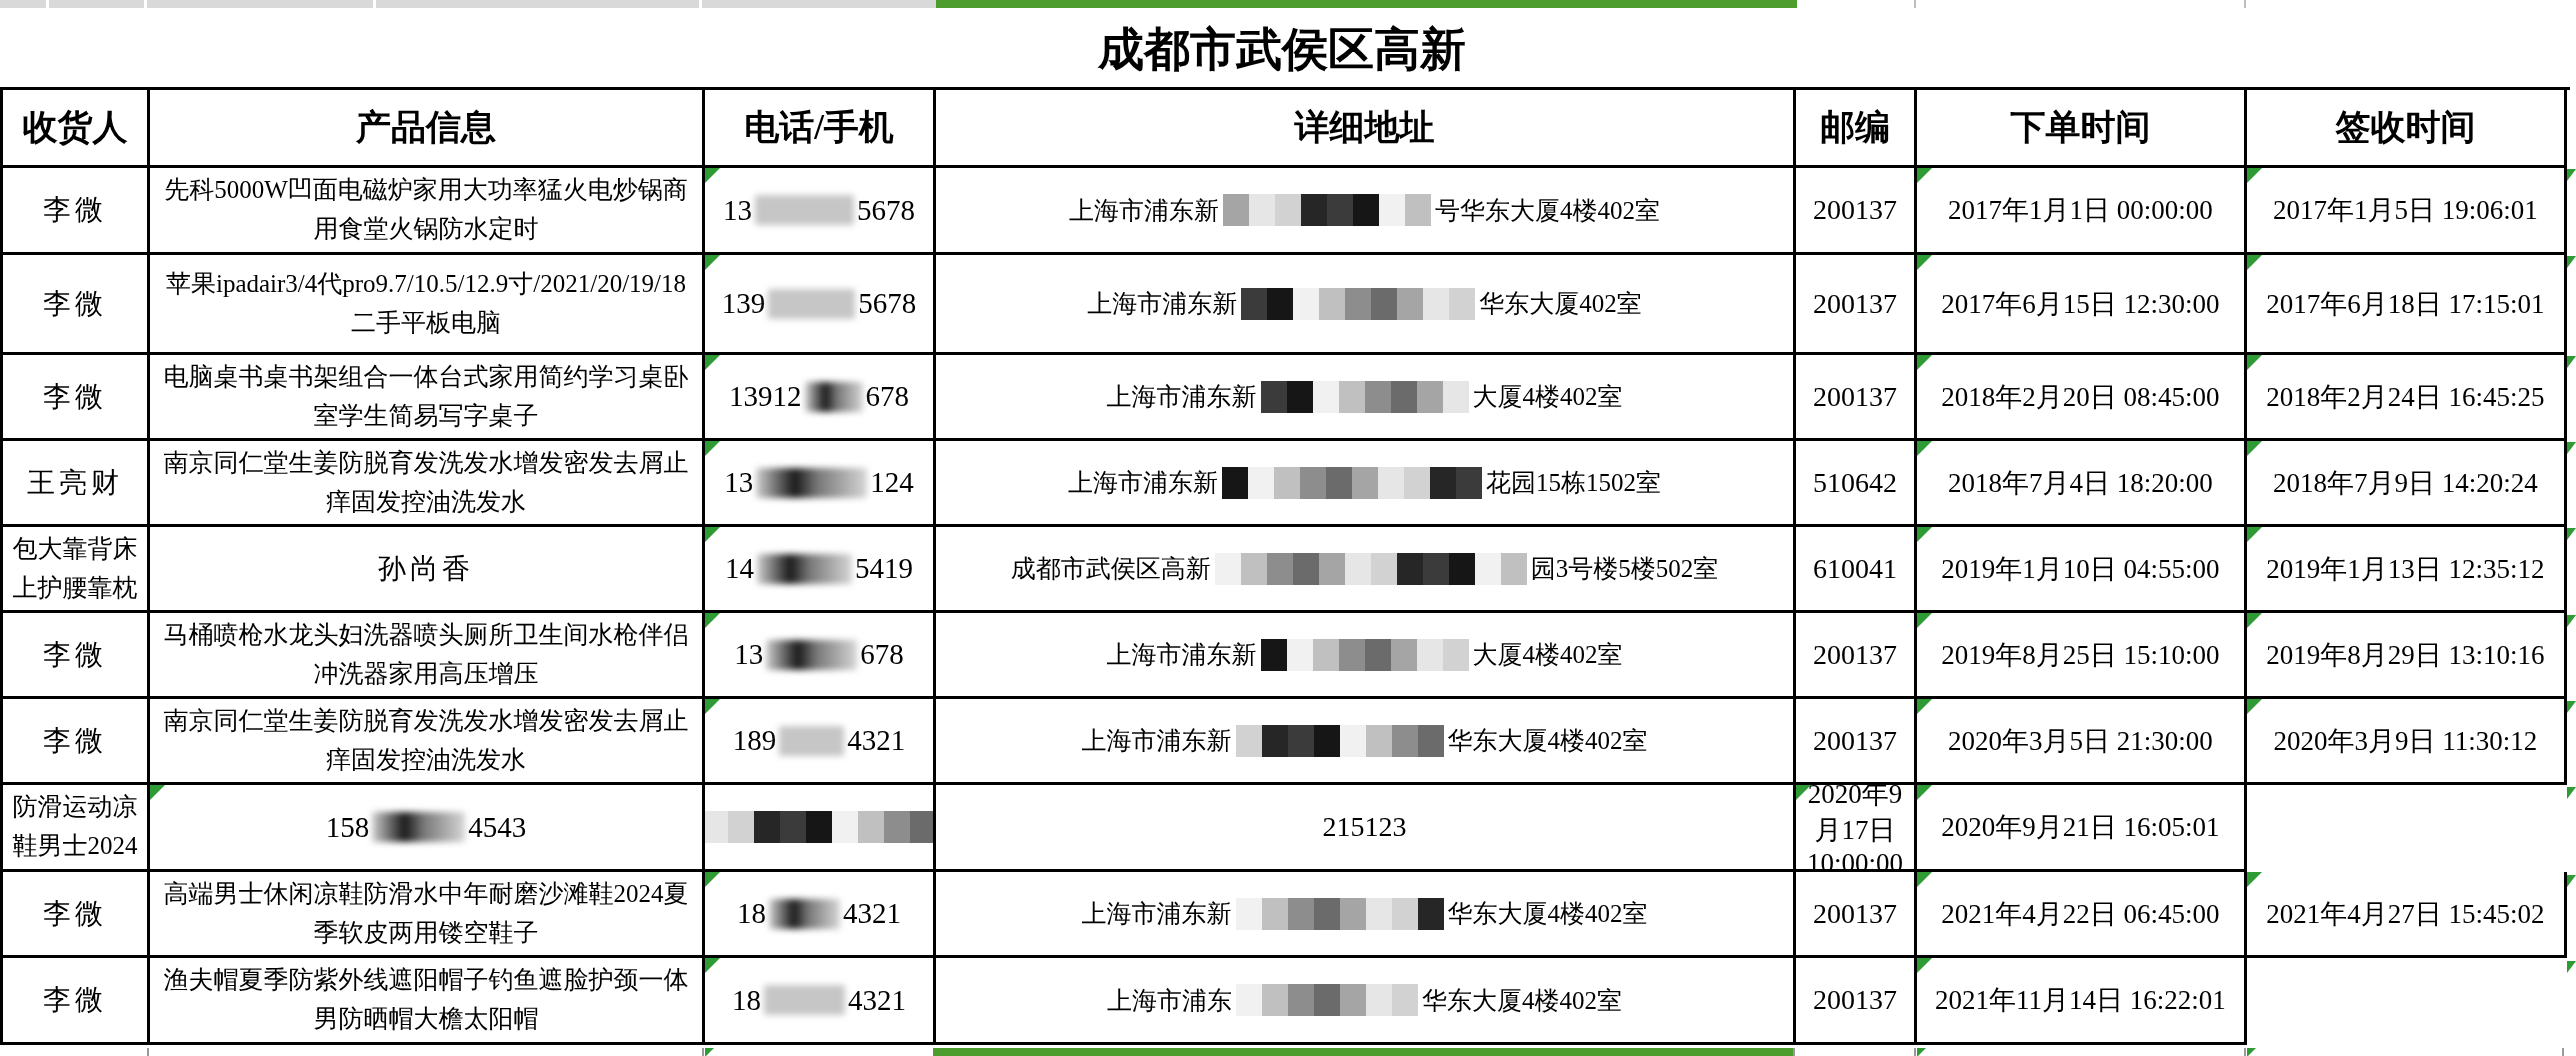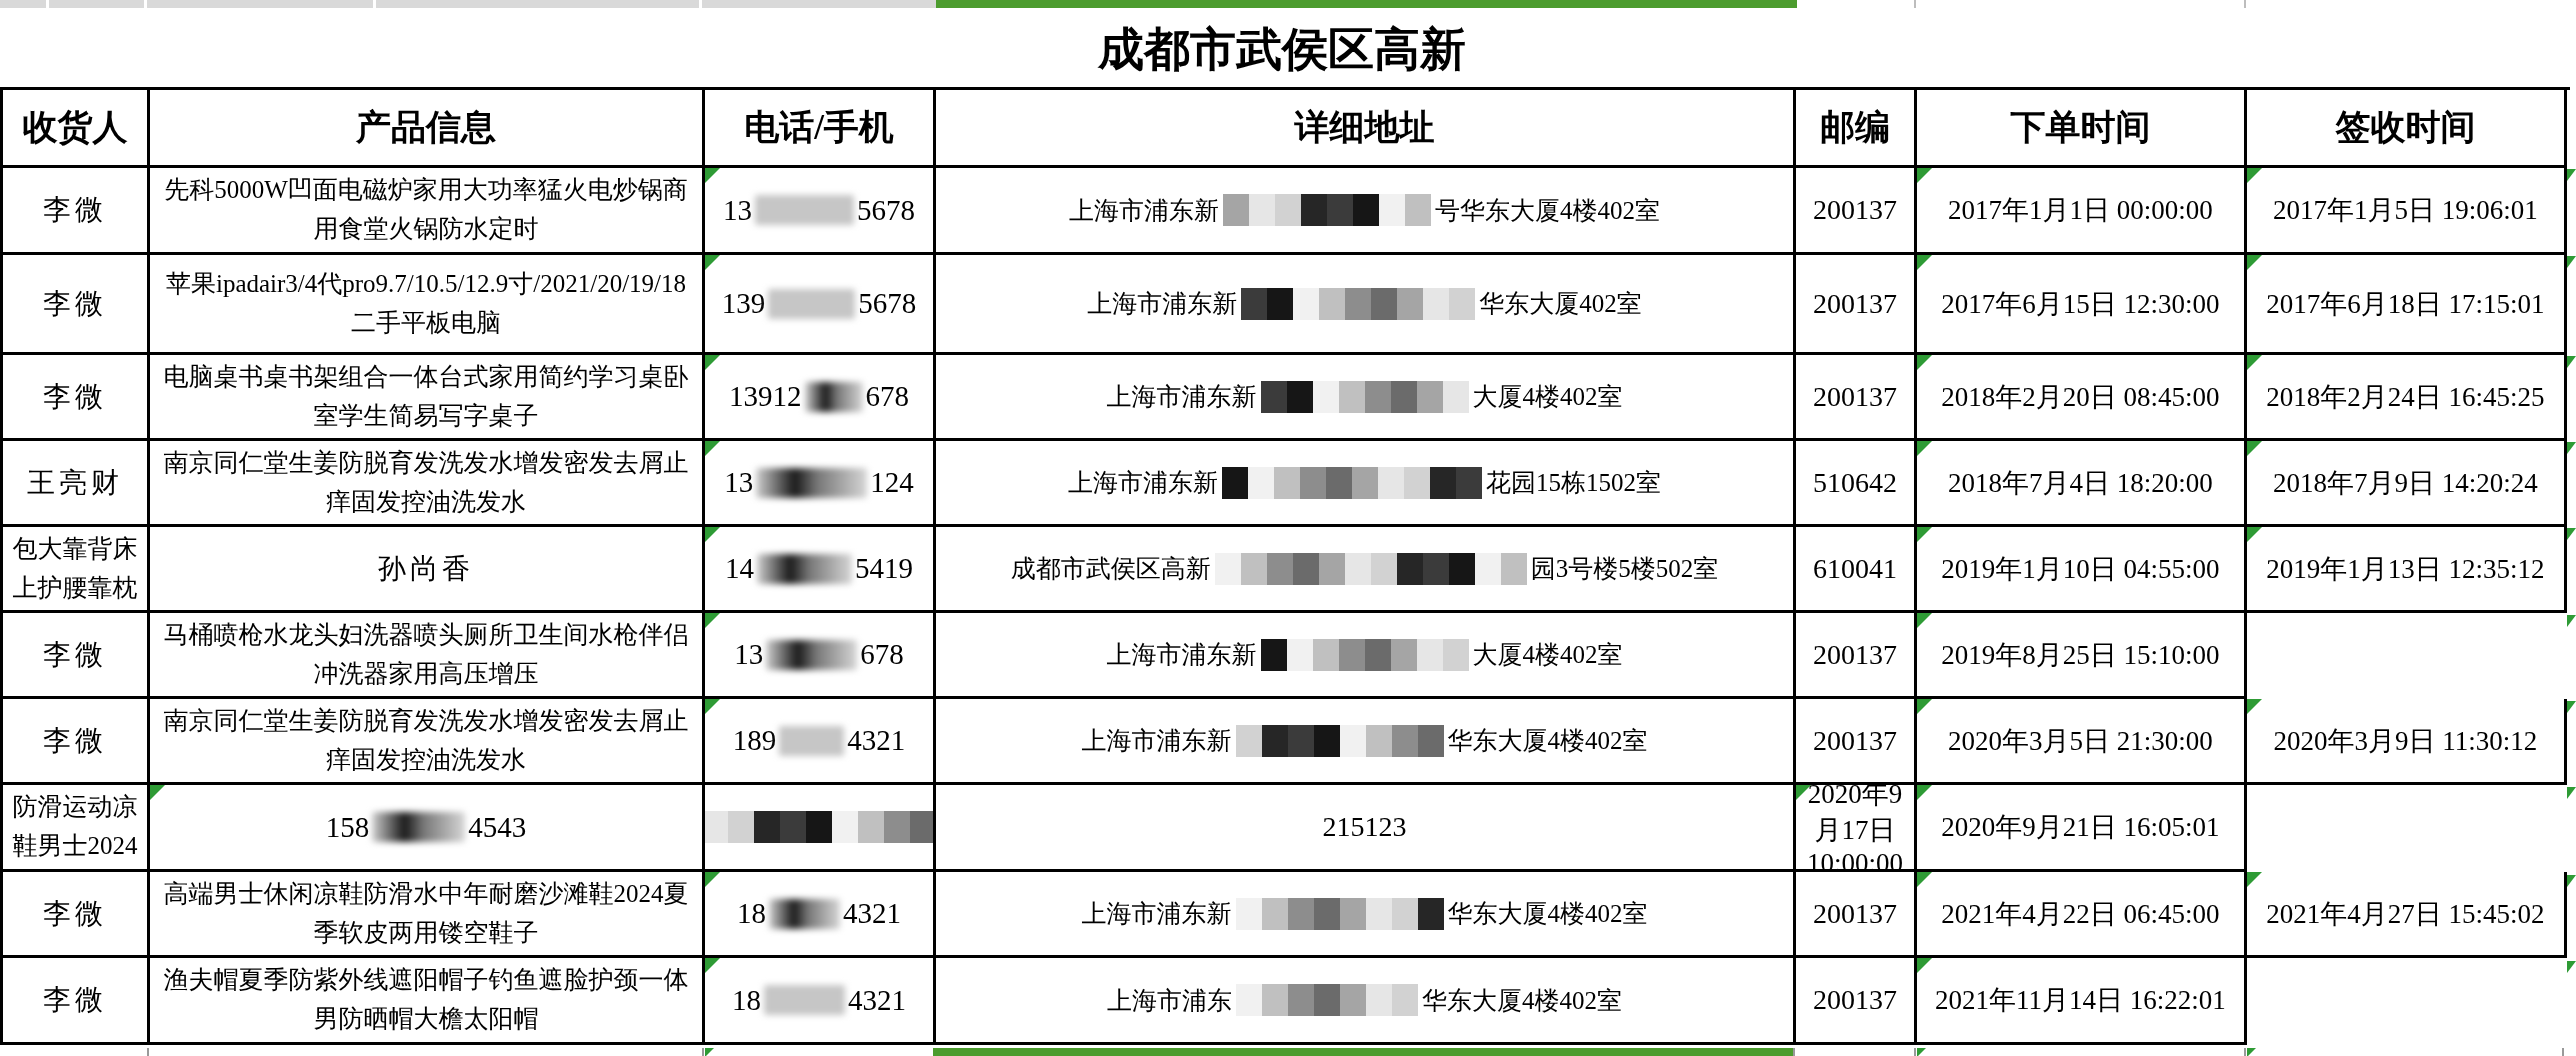--- a/index.html
+++ b/index.html
@@ -291,20 +291,24 @@
           <span style="background: rgb(165, 165, 165);"></span>
           <span style="background: rgb(230, 230, 230);"></span>
           <span style="background: rgb(210, 210, 210);"></span>
         </span>
         <span>大厦4楼402室</span>
       </div>
     <div class="td c-post">200137</div>
     <div class="td c-time">
         <span class="tri"></span>
         <span>2019年8月25日 15:10:00</span>
+      </div>
+    <div class="td c-time">
+        <span class="tri"></span>
+        <span>2019年8月29日 13:10:16</span>
       </div>
   </div>
 
   <div class="tr r7">
     <div class="td c-name">李微</div>
     <div class="td c-prod">南京同仁堂生姜防脱育发洗发水增发密发去屑止痒固发控油洗发水</div>
     <div class="td c-phone">
         <span class="tri"></span>
         <span>189</span>
         <span class="pmask pm7"></span>

